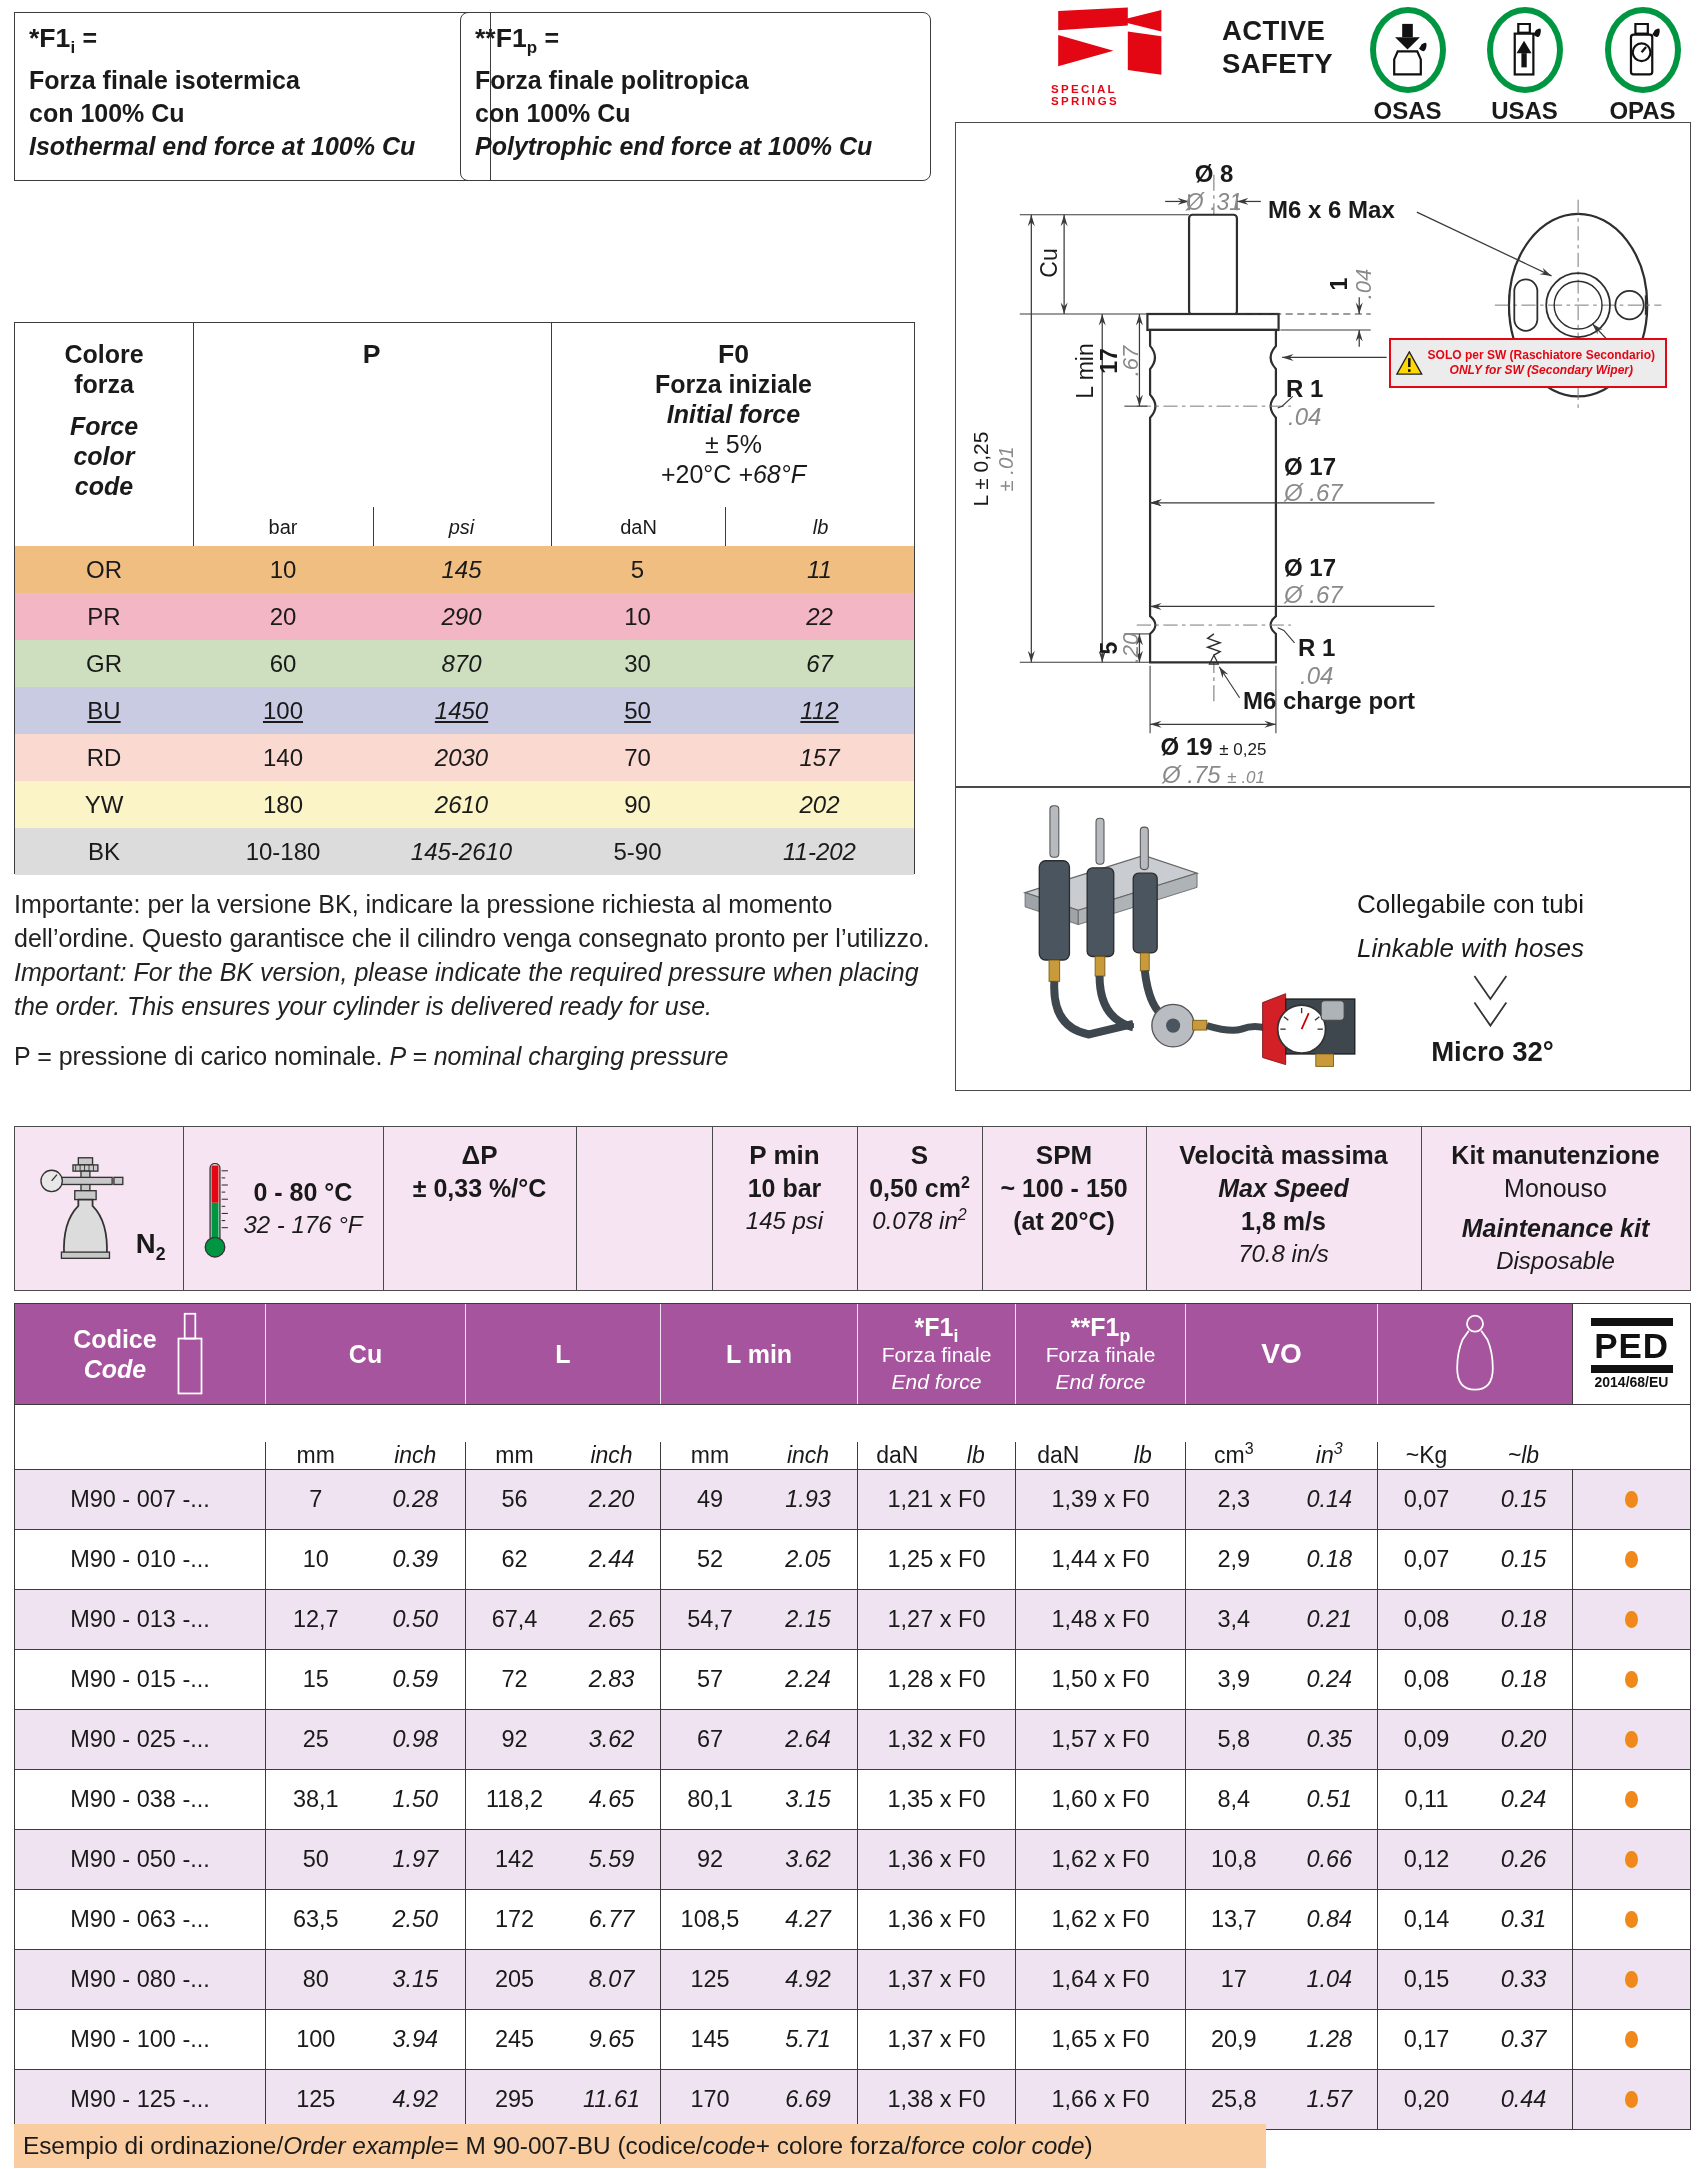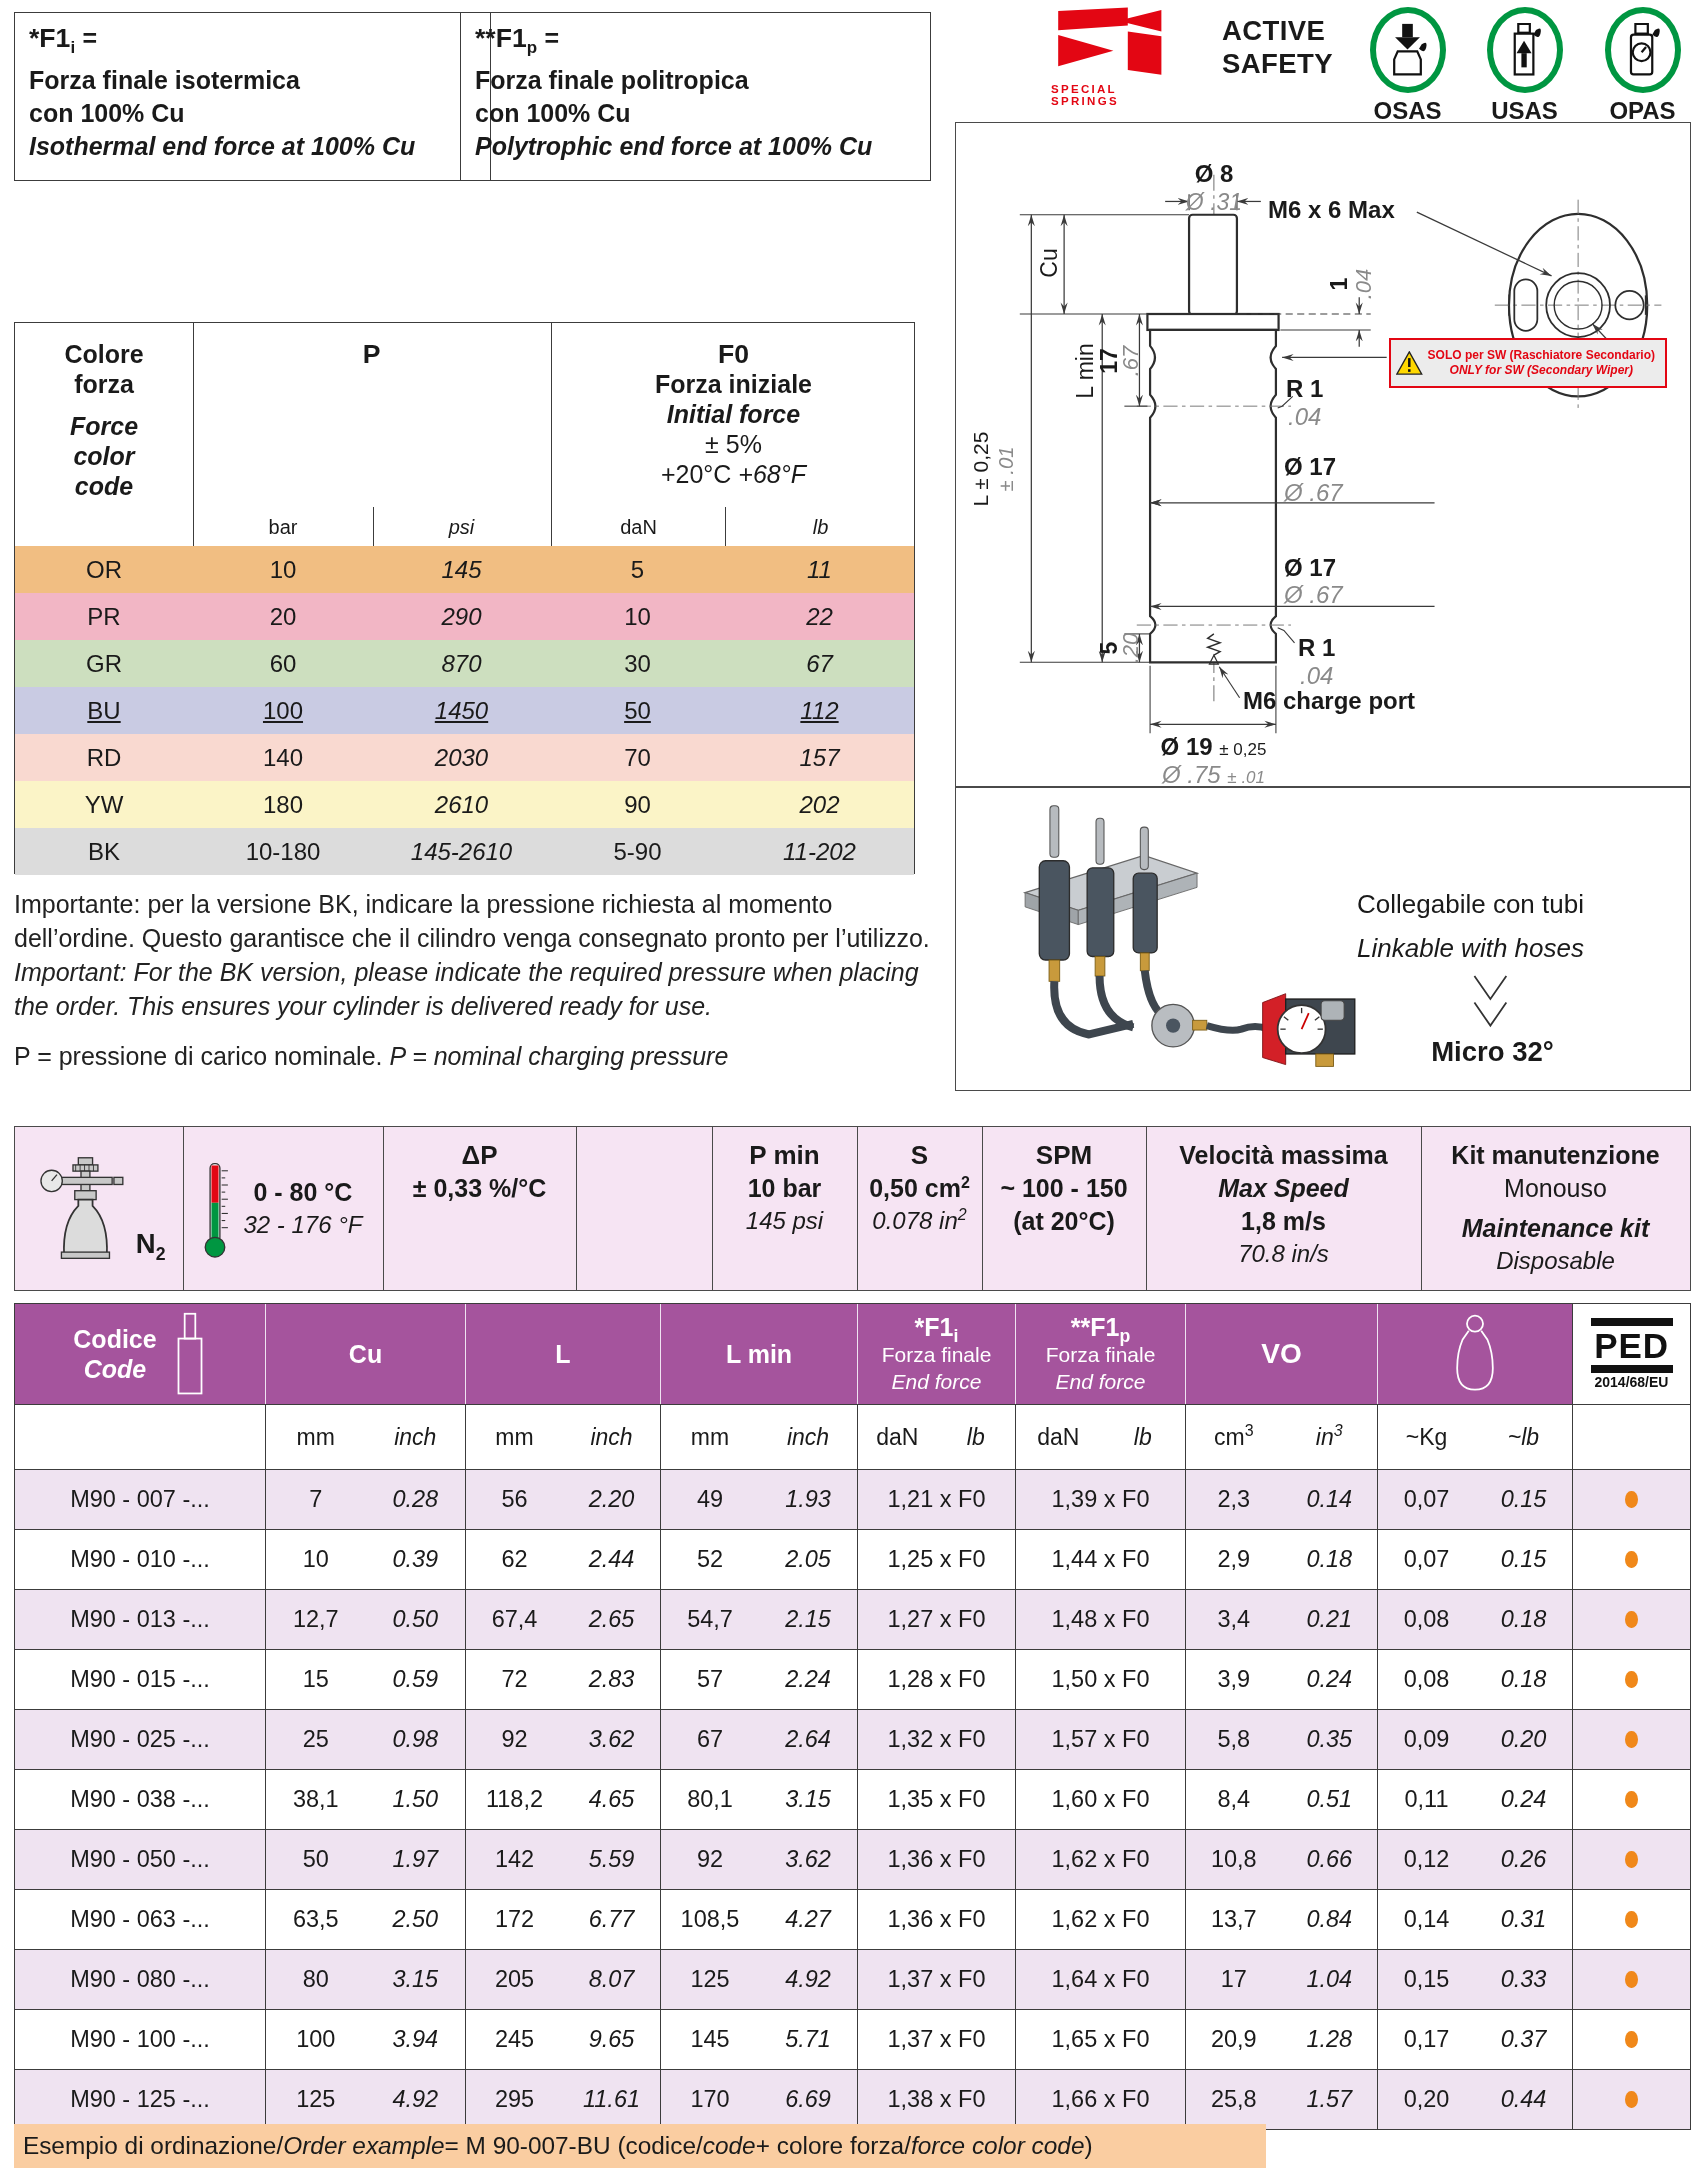--- a/index.html
+++ b/index.html
@@ -56,21 +56,21 @@
   sub.u{font-size:17.7px;vertical-align:sub;line-height:0;}
   
   .mt{position:absolute;left:14px;top:1303px;width:1677px;border:0.9px solid #3c3c3c;box-sizing:border-box;background:#fff;}
   .mt-head{display:flex;height:100px;background:#A5549D;color:#fff;}
   .mh-cell{display:flex;flex-direction:column;align-items:center;justify-content:center;border-left:1.8px solid #EFE3F1;box-sizing:border-box;text-align:center;}
   .mh-cell:first-child{border-left:none;}
   .mh-cell .t1{font-size:25px;font-weight:bold;line-height:30px;}
   .mh-cell .t1i{font-size:25px;font-weight:bold;font-style:italic;line-height:30px;}
   .mh-cell .t2{font-size:21px;line-height:26.6px;}
   .mh-cell .t2i{font-size:21px;font-style:italic;line-height:26.6px;}
-  .mt-units{display:flex;height:64px;border-top:1.3px solid #3c3c3c;background:#fff;}
+  .mt-units{display:flex;height:64px;border-top:1.3px solid #3c3c3c;background:#fff;align-items:flex-end;}
   .mu-cell{display:flex;align-items:center;border-left:0.9px solid #3c3c3c;box-sizing:border-box;font-size:23px;}
   .mu-cell:first-child{border-left:none;}
   .mt-rows .mt-row{display:flex;height:59px;border-top:0.9px solid #3c3c3c;background:#fff;}
   .mt-row.alt{background:#EFE3F1;}
   .mt-cell{display:flex;align-items:center;justify-content:center;border-left:0.9px solid #3c3c3c;box-sizing:border-box;font-size:23.5px;}
   .mt-cell:first-child{border-left:none;}
   .c-code{width:250px;} .c-cu{width:200px;} .c-l{width:195px;} .c-lmin{width:197px;}
   .c-f1i{width:158px;} .c-f1p{width:170px;} .c-vo{width:192px;} .c-kg{width:195px;} .c-ped{flex:1;}
   .pair{display:flex;width:100%;}
   .pair span{width:50%;text-align:center;}
@@ -87,21 +87,21 @@
 <body>
 
 <div class="page">
 
   <div class="note-box" style="left:14px;top:12.4px;width:447px;height:149px;">
     <div><span class="sym">*F1</span><sub>i</sub><span class="sym"> </span><span class="b">=</span></div>
     <div class="b">Forza finale isotermica</div>
     <div class="b">con 100% Cu</div>
     <div class="bi">Isothermal end force at 100% Cu</div>
   </div>
-  <div class="note-box" style="left:460px;top:12.4px;width:441px;height:149px;">
+  <div class="note-box" style="left:460px;top:12.4px;width:441px;height:149px;border-radius:8px;">
     <div><span class="sym">**F1</span><sub>p</sub><span class="sym"> </span><span class="b">=</span></div>
     <div class="b">Forza finale politropica</div>
     <div class="b">con 100% Cu</div>
     <div class="bi">Polytrophic end force at 100% Cu</div>
   </div>
 
   <div class="abs" style="left:1051px;top:7px;width:124px;">
     <svg width="120" height="73" viewBox="0 0 100 60">
       <polygon points="6,3 64,0 64,15 6,19" fill="#E30613"></polygon>
       <polygon points="92,2 92,20 56,11" fill="#E30613"></polygon>

